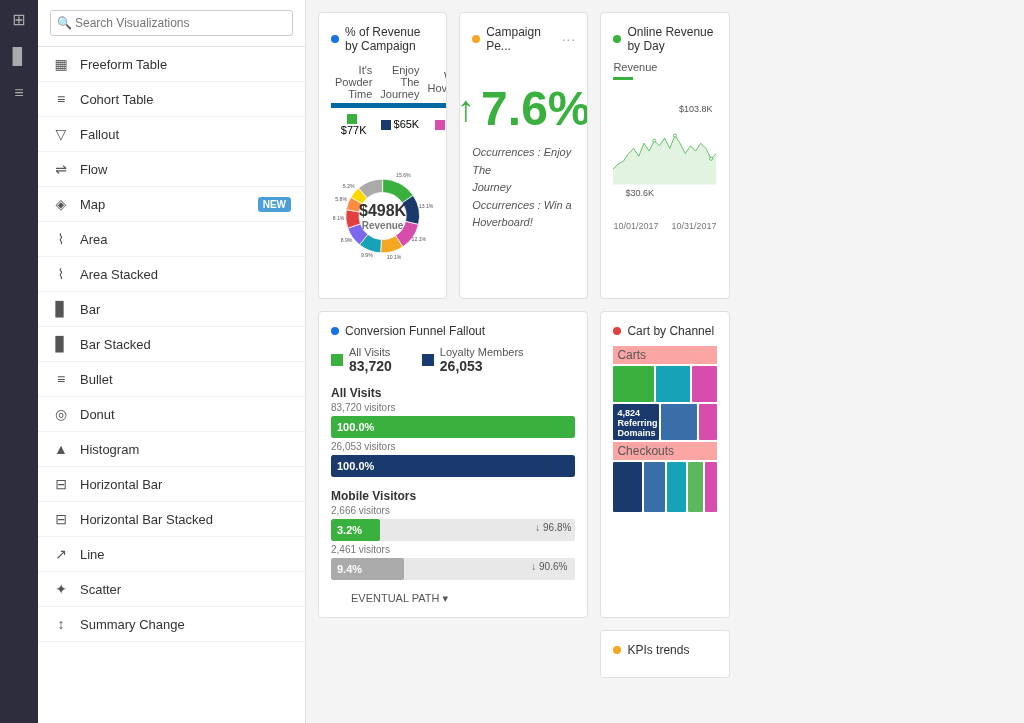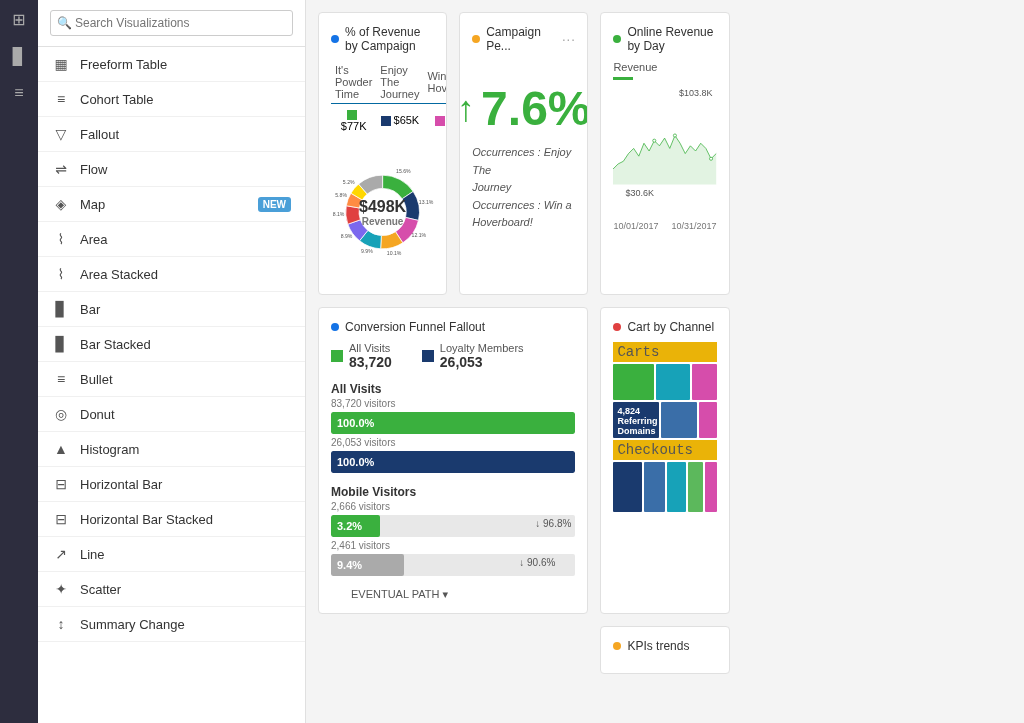--- a/index.html
+++ b/index.html
@@ -109,21 +109,21 @@
       display: inline-block;
       flex-shrink: 0;
     }
     .dot-blue { background: #1473e6; }
     .dot-green { background: #3ab03e; }
     .dot-red { background: #e04040; }
 
     
     .revenue-campaign-card { grid-column: 1; grid-row: 1; }
     .rev-table { width: 100%; border-collapse: collapse; font-size: 11px; margin-bottom: 6px; }
-    .rev-table th { color: #555; font-weight: normal; padding: 3px 4px; text-align: left; border-bottom: 1px solid #0369a1; }
+    .rev-table th { color: #555; font-weight: normal; padding: 3px 4px; text-align: right; border-bottom: 5px solid #0369a1; }
     .rev-table td { padding: 4px; text-align: center; }
     .rev-swatch { display: inline-block; width: 10px; height: 10px; margin-right: 3px; vertical-align: middle; }
     .swatch-green { background: #3ab03e; }
     .swatch-blue-dark { background: #1a3a6e; }
     .swatch-pink { background: #d64dab; }
 
     
     .donut-container {
       display: flex;
       justify-content: center;
@@ -178,21 +178,21 @@
     .funnel-bar-wrap { height: 22px; background: #e8e8e8; border-radius: 2px; position: relative; margin-bottom: 3px; overflow: hidden; }
     .funnel-bar { height: 100%; display: flex; align-items: center; padding-left: 6px; font-size: 11px; color: #fff; font-weight: bold; border-radius: 2px; }
     .bar-green { background: #3ab03e; }
     .bar-dark-blue { background: #1a3a6e; }
     .bar-gray { background: #aaa; text-align: right; }
     .funnel-footer { font-size: 11px; color: #555; display: flex; align-items: center; gap: 4px; margin-top: 8px; cursor: pointer; padding-left: 20px; }
 
     
     .cart-card { grid-column: 3; grid-row: 2; }
     .treemap-container { margin-top: 6px; }
-    .treemap-section-label { font-size: 14px; color: #555; margin-bottom: 2px; background: #eab308; padding: 2px 4px; font-family: Liberation Mono, monospace; }
+    .treemap-section-label { font-size: 12px; color: #555; margin-bottom: 2px; background: #fca5a5; padding: 2px 4px; }
     .treemap-row { display: flex; gap: 2px; margin-bottom: 2px; }
     .treemap-cell { height: 36px; border-radius: 1px; display: flex; flex-direction: column; justify-content: flex-end; padding: 2px 4px; font-size: 9px; color: #fff; font-weight: bold; overflow: hidden; }
     .tm-green { background: #5cb85c; }
     .tm-green2 { background: #3ab03e; }
     .tm-pink { background: #d64dab; }
     .tm-blue { background: #1a3a6e; }
     .tm-blue2 { background: #3a6ea8; }
     .tm-teal { background: #17a2b8; }
 
     
@@ -384,21 +384,21 @@
 
         <polyline points="0,100 10,90 20,85 30,70 40,60 50,75 60,50 70,65 80,45 90,55 100,40 110,60 120,35 130,50 140,70 150,55 160,65 170,50 180,60 190,80 200,70" fill="none" stroke="#3ab03e" stroke-width="1.5"></polyline>
 
         <circle cx="120" cy="35" r="3" fill="white" stroke="#3ab03e" stroke-width="1.5"></circle>
         <circle cx="80" cy="45" r="3" fill="white" stroke="#3ab03e" stroke-width="1.5"></circle>
         <circle cx="190" cy="80" r="3" fill="white" stroke="#3ab03e" stroke-width="1.5"></circle>
 
         <text x="115" y="30" font-size="8" fill="#555" text-anchor="middle"></text>
         <text x="185" y="75" font-size="8" fill="#555" text-anchor="middle"></text>
       </svg>
-      <div style="position:absolute; top:2px; right:4px; font-size:9px; color:#555;">$103.8K</div>
+      <div style="position:absolute; top:18px; right:4px; font-size:9px; color:#555;">$103.8K</div>
       <div style="position:absolute; bottom:18px; left:12px; font-size:9px; color:#555;">$30.6K</div>
       <div style="display:flex; justify-content:space-between; font-size:9px; color:#777; margin-top:2px;">
         <span>10/01/2017</span>
         <span>10/31/2017</span>
       </div>
     </div>
   </div>
 
   <div class="card funnel-card">
     <div class="card-title">
@@ -445,21 +445,21 @@
         <div class="funnel-bar bar-green" style="width:20%;">
           <span>3.2%</span>
         </div>
         <span style="position:absolute;right:4px;top:3px;font-size:10px;color:#555;">↓ 96.8%</span>
       </div>
       <div class="funnel-row-sub">2,461 visitors</div>
       <div class="funnel-bar-wrap" style="position:relative;">
         <div class="funnel-bar bar-gray" style="width:30%;">
           <span>9.4%</span>
         </div>
-        <span style="position:absolute;right:20px;top:3px;font-size:10px;color:#555;margin-left:31px;">↓ 90.6%</span>
+        <span style="position:absolute;right:8px;top:3px;font-size:10px;color:#555;margin-left:31px;">↓ 90.6%</span>
       </div>
     </div>
 
     <div class="funnel-footer">
       <span>EVENTUAL PATH ▾</span>
     </div>
   </div>
 
   <div class="card cart-card">
     <div class="card-title">

